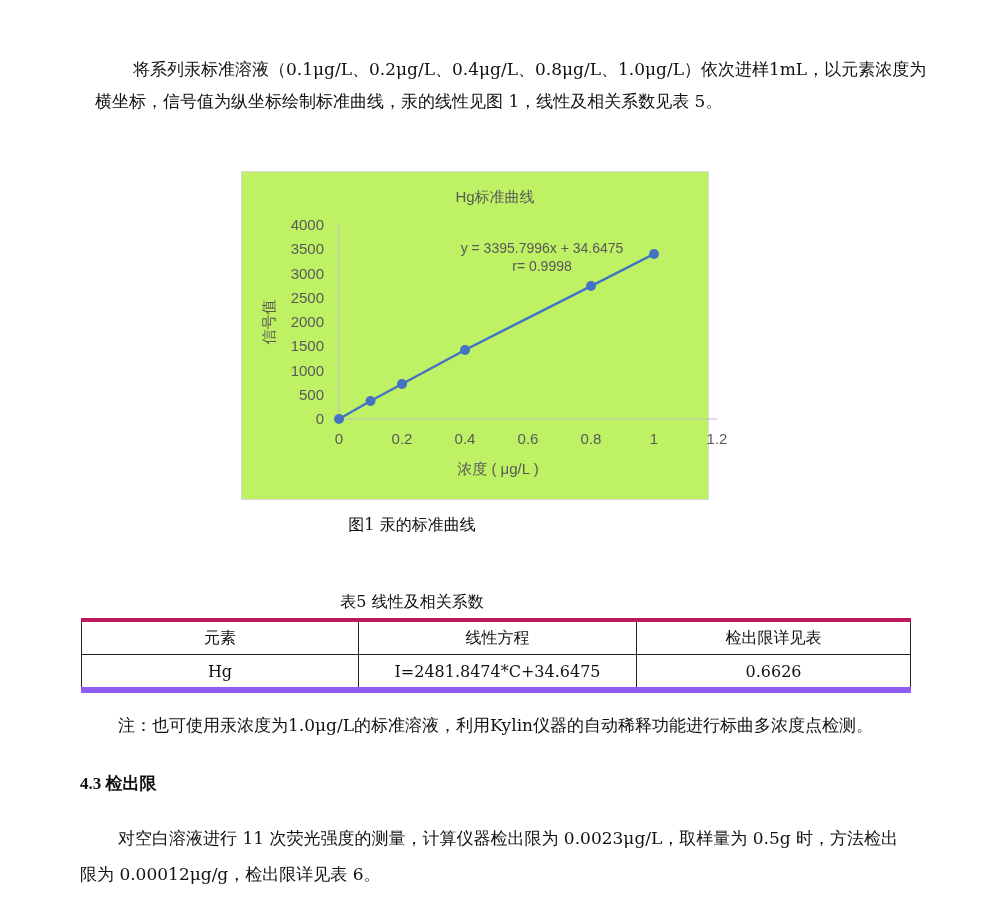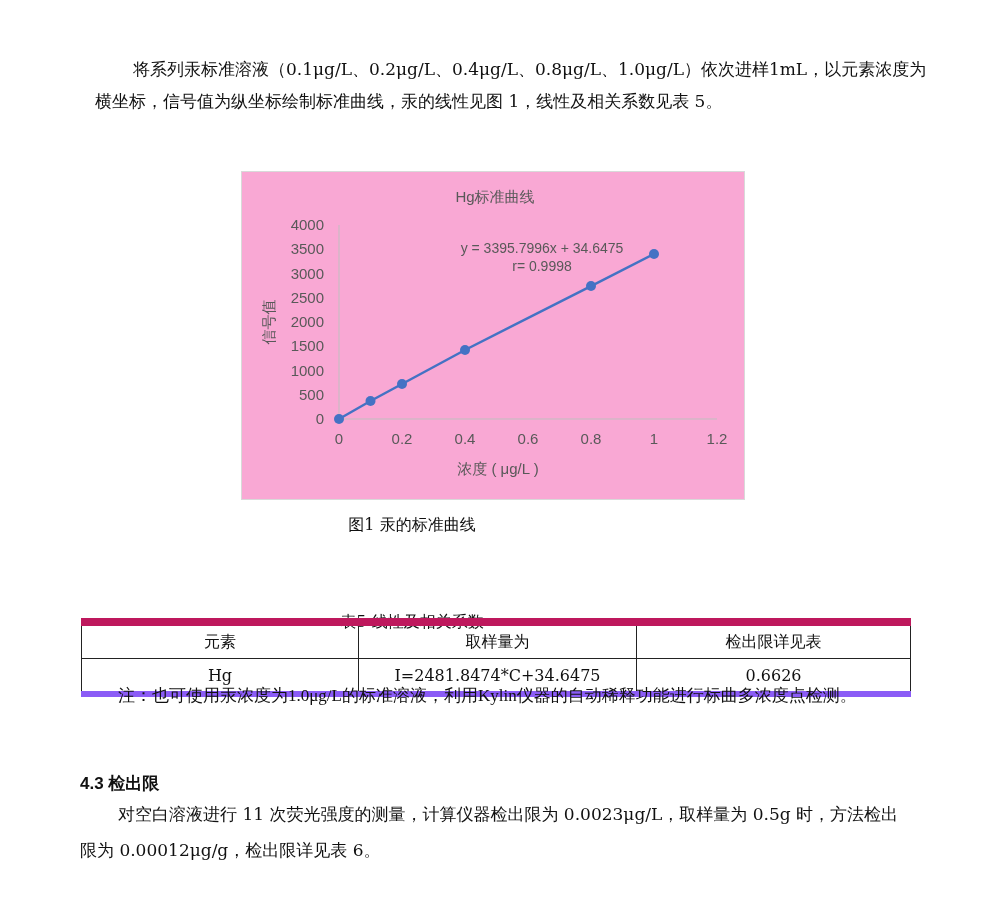--- a/index.html
+++ b/index.html
@@ -1,31 +1,31 @@
 <!DOCTYPE html>
 <html><head>
 <meta charset="utf-8">
 <style>
   html, body { margin: 0; padding: 0; background: #ffffff; }
   body { width: 992px; height: 897px; position: relative; overflow: hidden;
          font-family: "DejaVu Serif", "Liberation Serif", serif; color: #111; }
   .para { position: absolute; left: 80px; width: 832px; font-size: 17px; line-height: 32px; }
   .indent { text-indent: 38px; }
   .caption { position: absolute; width: 824px; text-align: center; font-size: 16px; }
-  .chart-frame { position: absolute; left: 241px; top: 171px; width: 504px; height: 329px;
-                 border: 1px solid #d9d9d9; box-sizing: border-box; background: #f9a8d4; }
+  .chart-frame { position: absolute; left: 241px; top: 171px; width: 468px; height: 329px;
+                 border: 1px solid #d9d9d9; box-sizing: border-box; background: #bef264; }
   .chart-svg { position: absolute; left: 0; top: 0; }
   .svg-text { font-family: "Liberation Sans", "DejaVu Sans", sans-serif; fill: #595959; }
   table.data { position: absolute; left: 81px; top: 618px; width: 830px; border-collapse: collapse;
                font-size: 16px; }
   table.data td, table.data th { border: 1.5px solid #222; text-align: center; font-weight: normal;
                height: 32px; padding: 0; }
-  table.data tr:first-child th { border-top: 8px solid #be185d; }
+  table.data tr:first-child th { border-top: 4px solid #be185d; }
   table.data tr:last-child td { border-bottom: 6px solid #8b5cf6; }
-  .heading { position: absolute; left: 80px; font-size: 17px; font-weight: bold; font-family: Liberation Sans, sans-serif; }
+  .heading { position: absolute; left: 80px; font-size: 17px; font-weight: bold; font-family: Liberation Serif, serif; }
 </style>
 </head>
 <body>
 
 <p class="para indent" style="top:38px; margin:15px;">将系列汞标准溶液（0.1μg/L、0.2μg/L、0.4μg/L、0.8μg/L、1.0μg/L）依次进样1mL，以元素浓度为横坐标，信号值为纵坐标绘制标准曲线，汞的线性见图 1，线性及相关系数见表 5。</p>
 
 <div class="chart-frame">
   <svg class="chart-svg" width="506" height="329" viewBox="0 0 506 329">
     <text id="chart-title" class="svg-text" x="253" y="30" text-anchor="middle" font-size="15">Hg标准曲线</text>
     <g id="y-ticks">
@@ -61,34 +61,34 @@
         <circle cx="349" cy="114.013" r="5" fill="#4472C4"></circle>
         <circle cx="412" cy="82.00299999999999" r="5" fill="#4472C4"></circle>
       </g>
     <text id="ann-0" class="svg-text" x="300" y="81" font-size="14" text-anchor="middle">y = 3395.7996x + 34.6475</text>
     <text id="ann-1" class="svg-text" x="300" y="99" font-size="14" text-anchor="middle">r= 0.9998</text>
   </svg>
 </div>
 
 <div class="caption" style="top:515px;">图1 汞的标准曲线</div>
 
-<div class="caption" style="top:592px;margin-top:20px;">表5 线性及相关系数</div>
+<div class="caption" style="top:592px;">表5 线性及相关系数</div>
 
 <table class="data">
   <tbody>
       <tr>
     <th style="width:276px;">元素</th>
-    <th style="width:277px;">取样量为</th>
+    <th style="width:277px;">线性方程</th>
     <th>检出限详见表</th>
   </tr>
   <tr>
     <td>Hg</td>
     <td>I=2481.8474*C+34.6475</td>
     <td>0.6626</td>
   </tr>
 </tbody>
   </table>
 
-<p class="para indent" style="top:677px; margin:0; line-height:38px;font-family:Liberation Serif, serif;">注：也可使用汞浓度为1.0μg/L的标准溶液，利用Kylin仪器的自动稀释功能进行标曲多浓度点检测。</p>
+<p class="para indent" style="top:706px; margin:0; line-height:38px;">注：也可使用汞浓度为1.0μg/L的标准溶液，利用Kylin仪器的自动稀释功能进行标曲多浓度点检测。</p>
 
 <div class="heading" style="top:772px;">4.3 检出限</div>
 
-<p class="para indent" style="top:796px; margin:0; line-height:36px;">对空白溶液进行 11 次荧光强度的测量，计算仪器检出限为 0.0023μg/L，取样量为 0.5g 时，方法检出限为 0.00012μg/g，检出限详见表 6。</p>
+<p class="para indent" style="top:820px; margin:0; line-height:36px;">对空白溶液进行 11 次荧光强度的测量，计算仪器检出限为 0.0023μg/L，取样量为 0.5g 时，方法检出限为 0.00012μg/g，检出限详见表 6。</p>
 
 </body></html>

